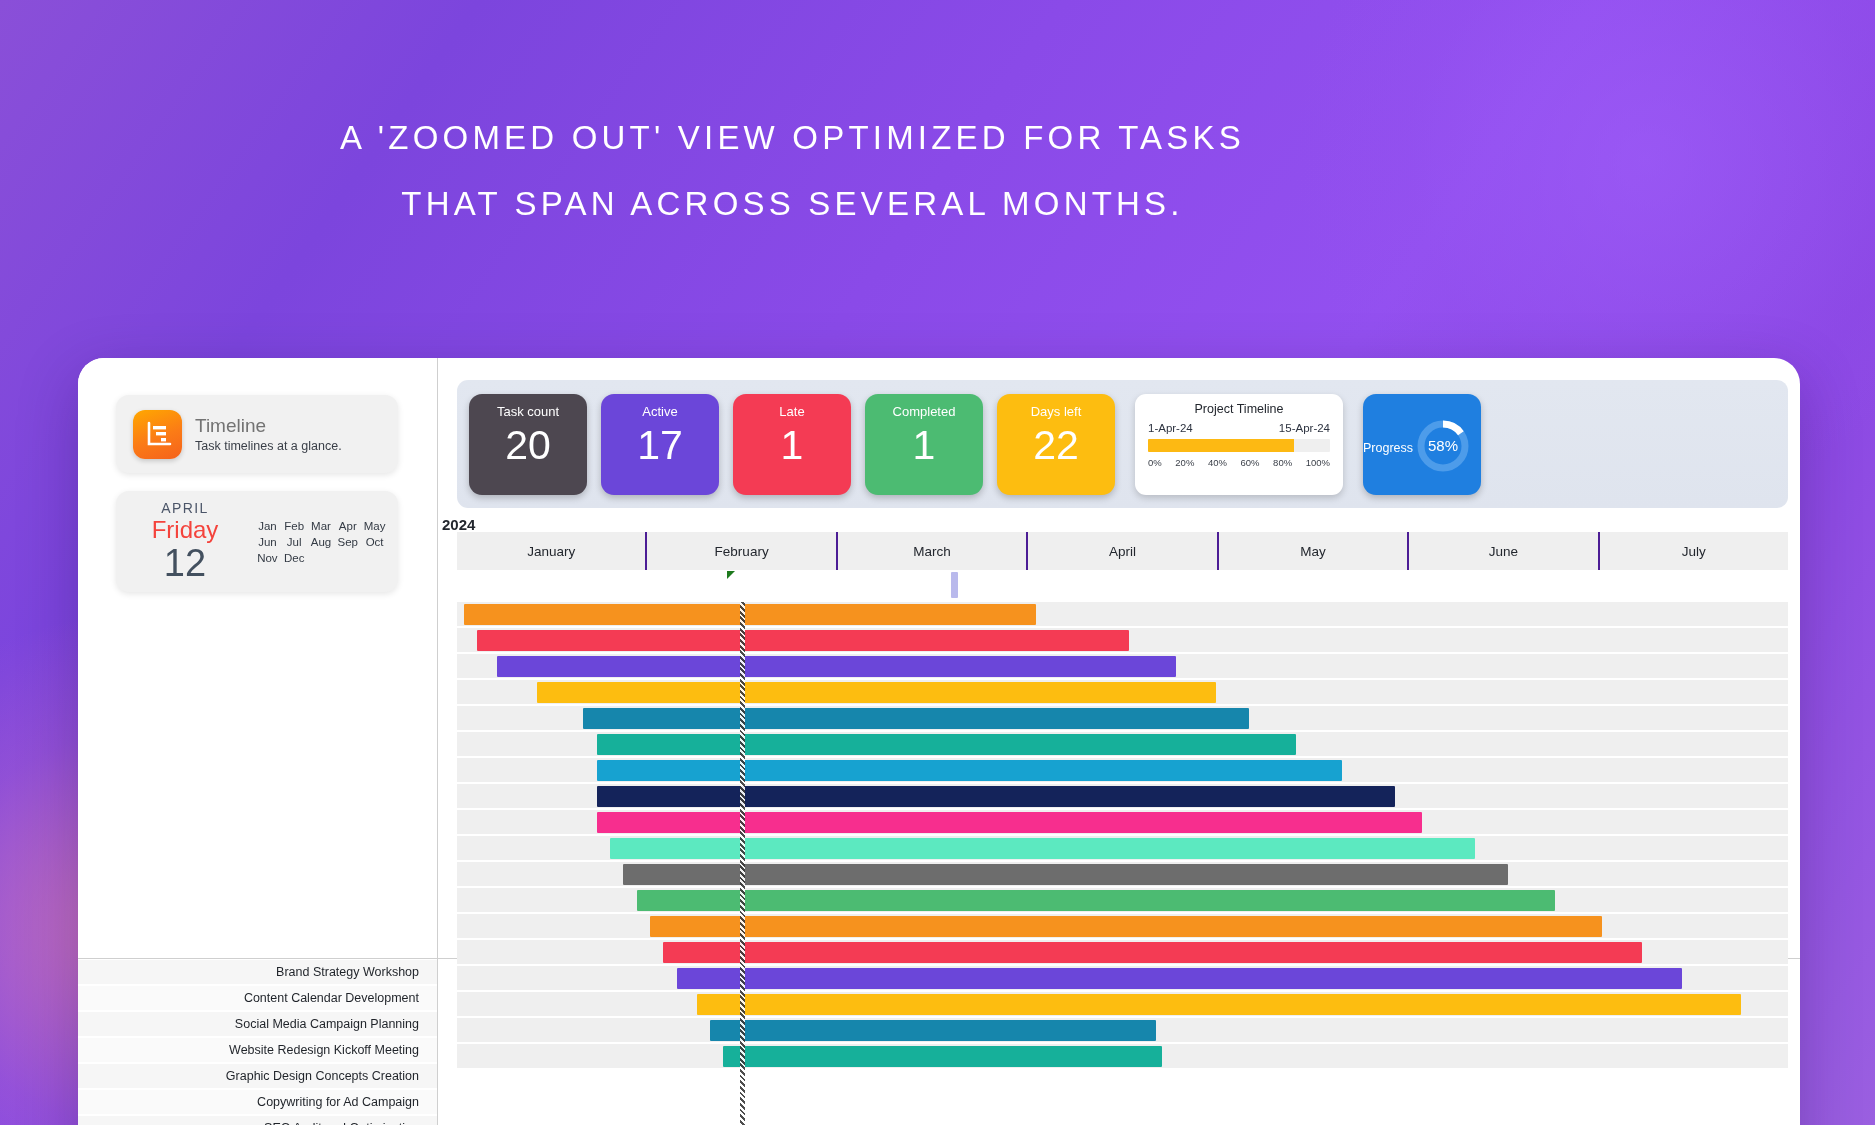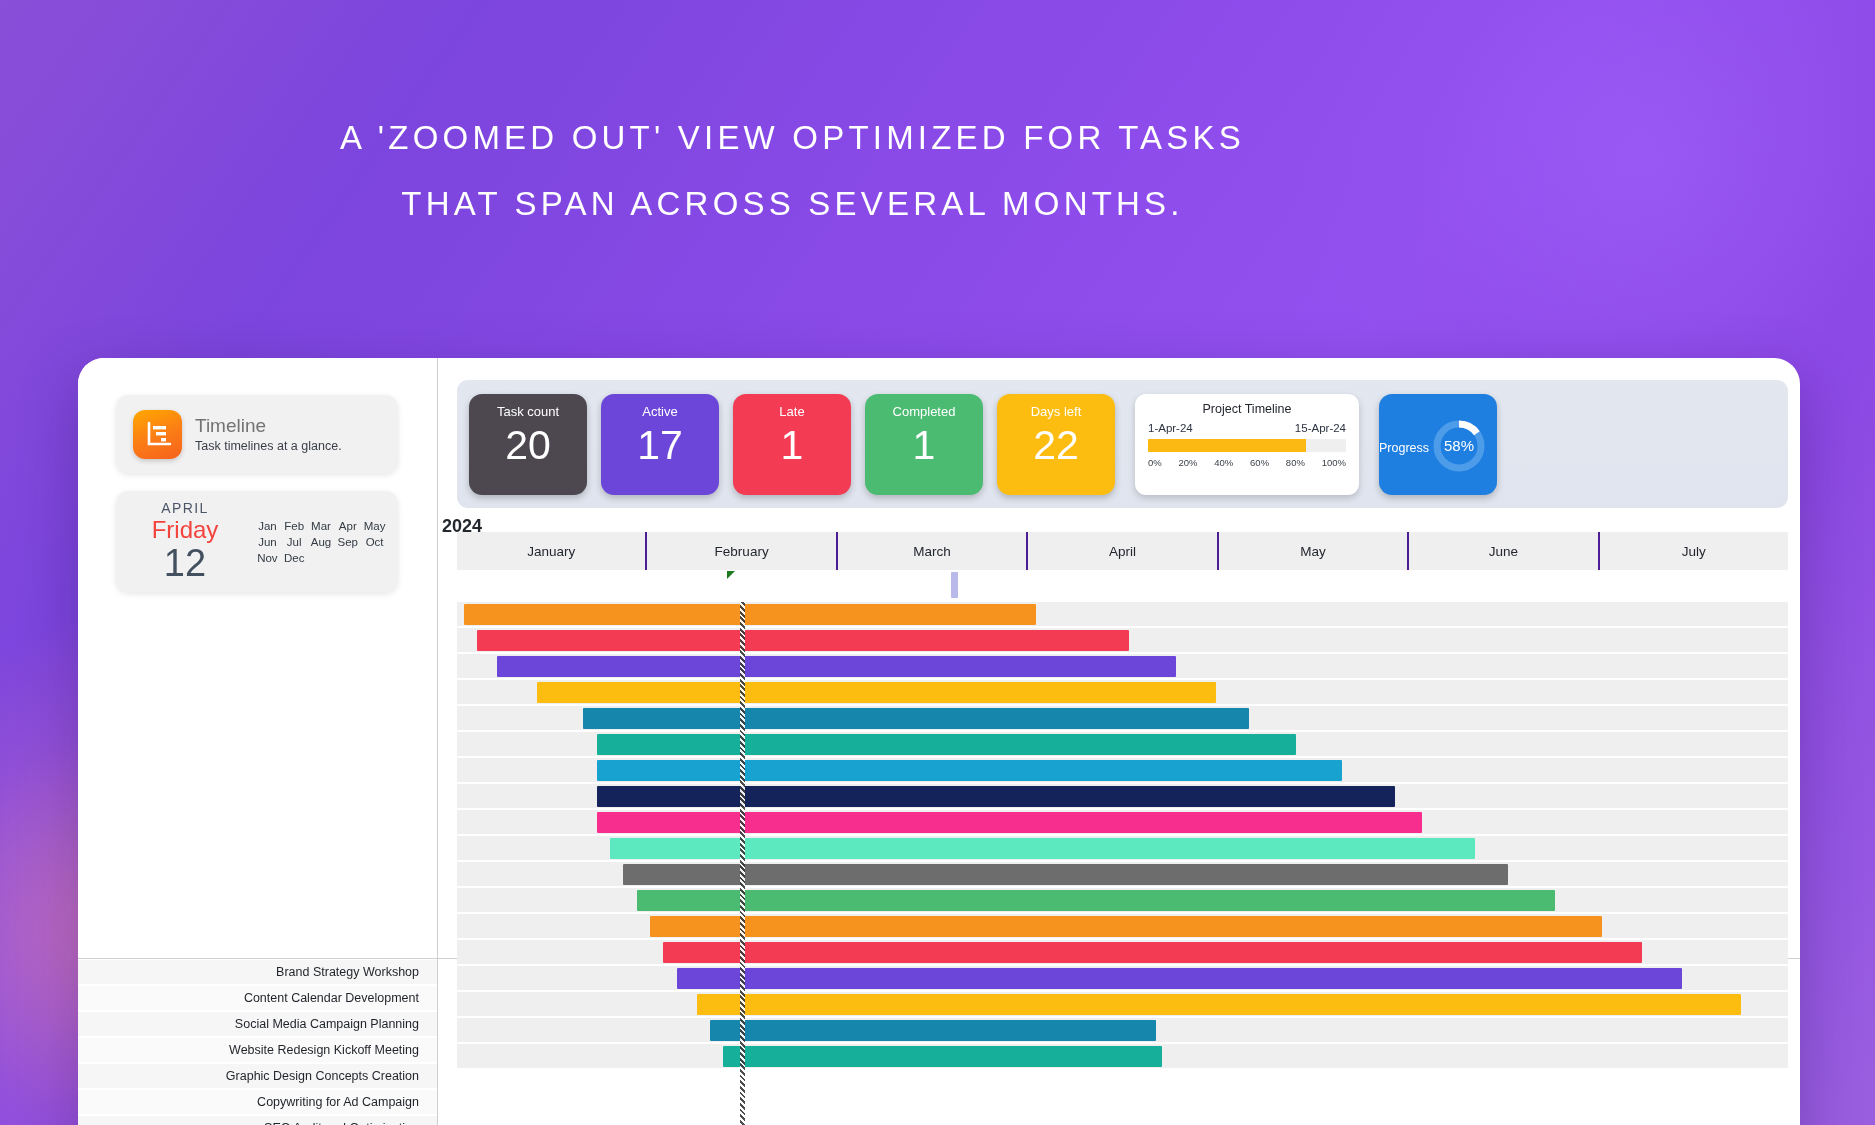--- a/index.html
+++ b/index.html
@@ -66,41 +66,41 @@
   }
   .kpi {
     width:118px; height:101px; border-radius:13px; color:#fff;
     display:flex; flex-direction:column; align-items:center;
     box-shadow:0 3px 7px rgba(0,0,0,.22); flex:none;
   }
   .kpi .lab { font-size:13px; margin-top:10px; font-weight:400; }
   .kpi .val { font-size:41px; font-weight:300; line-height:1; margin-top:6px; }
 
   .ptl {
-    flex:none; width:224px; height:101px; background:#fff; border-radius:11px;
+    flex:none; width:208px; height:101px; background:#fff; border-radius:11px;
     box-shadow:0 3px 7px rgba(0,0,0,.18); padding:8px 13px 0; margin-left:6px;
   }
   .ptl .h { font-size:12.5px; color:#22262d; text-align:center; }
   .ptl .dates { display:flex; justify-content:space-between; font-size:11.5px; color:#2d3340; margin-top:6px; }
   .ptl .track { height:13px; background:#efefef; border-radius:1px; margin-top:5px; overflow:hidden; }
   .ptl .fill { height:100%; background:#fdb913; }
   .ptl .scale { display:flex; justify-content:space-between; font-size:9.5px; color:#3a3f48; margin-top:5px; }
 
   .prog {
     flex:none; width:118px; height:101px; border-radius:13px; background:#1f7fe0;
     color:#fff; display:flex; align-items:center;
     box-shadow:0 3px 7px rgba(0,0,0,.22); margin-left:6px;
   }
   .prog .lab { font-size:12.5px; margin-top:8px; }
   .prog .donut { position:relative; width:60px; height:60px; margin-top:3px; }
   .prog .donut svg { position:absolute; inset:0; }
   .prog .donut .pct { position:absolute; inset:0; display:flex; align-items:center; justify-content:center; font-size:15px; }
 
   
-  .year-lab { position:absolute; left:4px; top:158px; font-size:18px; font-weight:700; color:#23272e; }
+  .year-lab { position:absolute; left:4px; top:158px; font-size:15px; font-weight:700; color:#23272e; }
   .months { position:absolute; left:19px; right:12px; top:174px; height:38px; display:flex; }
   .months .m {
     flex:1; background:#efefef; border-right:2px solid #4c1d95;
     display:flex; align-items:center; justify-content:center;
     font-size:13.5px; color:#23272e;
   }
   .months .m:last-child { border-right:none; }
 
   .marker-green { position:absolute; top:213px; left:289px; width:0;height:0;
     border-left:8px solid #1e7a1e; border-bottom:8px solid transparent; }

